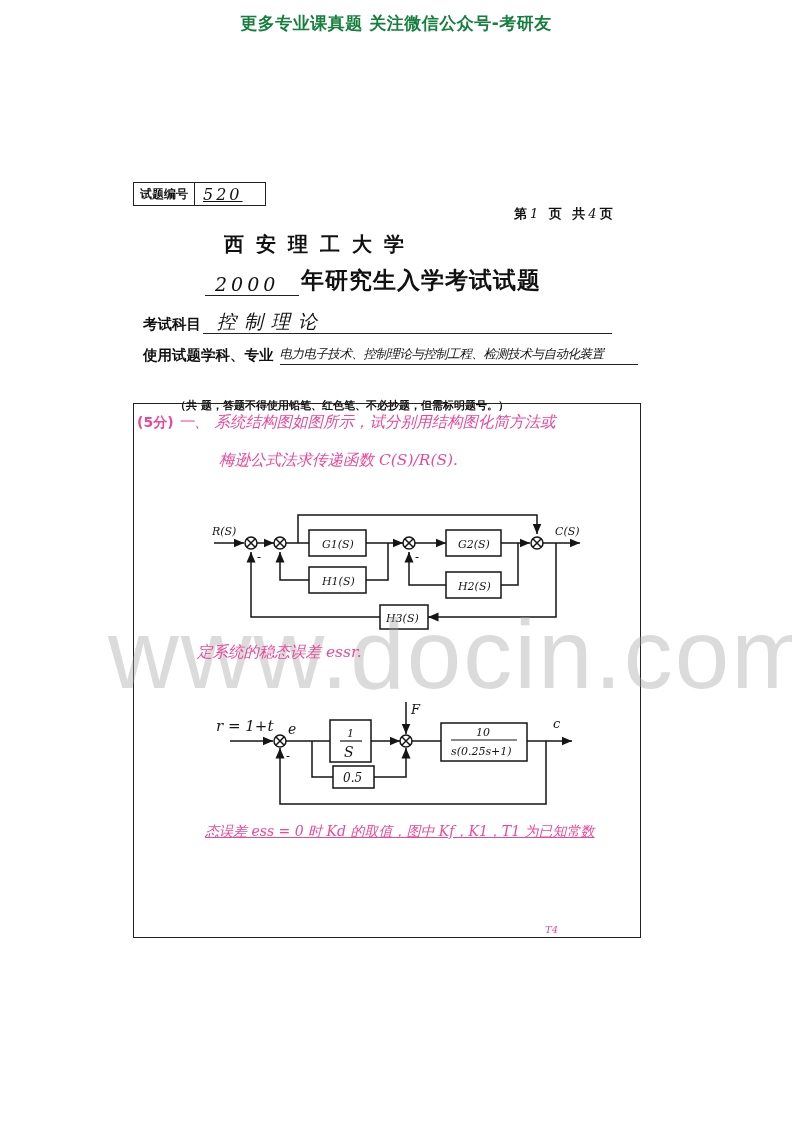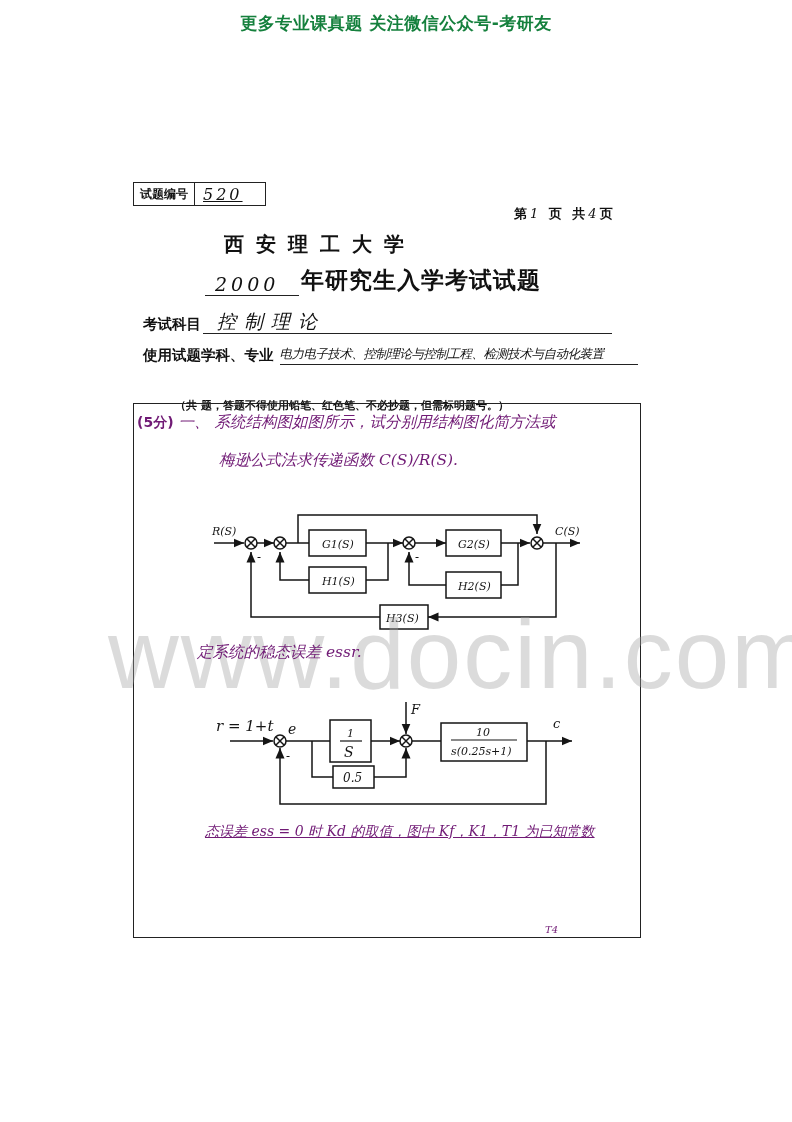--- a/index.html
+++ b/index.html
@@ -26,21 +26,21 @@
     .subject { left: 143px; top: 309px; display: flex; align-items: flex-end; }
     .subject-value { width: 395px; border-bottom: 1.5px solid #222; margin-left: 2px;
                      font-family: "DejaVu Serif", serif; font-style: italic; font-size: 19px;
                      letter-spacing: 8px; padding-left: 14px; line-height: 24px; }
     .major { left: 143px; top: 344px; display: flex; align-items: flex-end; white-space: nowrap; }
     .major-value { margin-left: 6px; border-bottom: 1.5px solid #222; font-family: Liberation Serif, serif;
                    font-style: italic; font-size: 12.5px; letter-spacing: -0.5px; line-height: 20px;
                    width: 358px; overflow: hidden; }
     .instructions { left: 0; width: 684px; top: 378px; text-align: center; font-size: 11px; font-weight: bold; margin-top: 20px; }
     .frame { left: 133px; top: 403px; width: 506px; height: 533px; border: 1.5px solid #222; }
-    .hand { font-family: "DejaVu Serif", serif; font-style: italic; color: #701a75; }
+    .hand { font-family: "DejaVu Serif", serif; font-style: italic; color: #ec4899; }
     .q { font-size: 15.5px; line-height: 38px; }
     .q .pts { font-family: "DejaVu Sans", sans-serif; font-style: normal; font-weight: bold; font-size: 14px; }
     .watermark { left: 108px; top: 598px; font-size: 98px; color: rgba(160,160,160,0.38);
                  font-family: "Liberation Sans", sans-serif; letter-spacing: 2px; pointer-events: none; }
     svg text { font-family: "DejaVu Serif", serif; font-style: italic; fill: #151515; }
   </style>
 </head>
 <body>
 
 <div class="abs banner">更多专业课真题 关注微信公众号-考研友</div>

